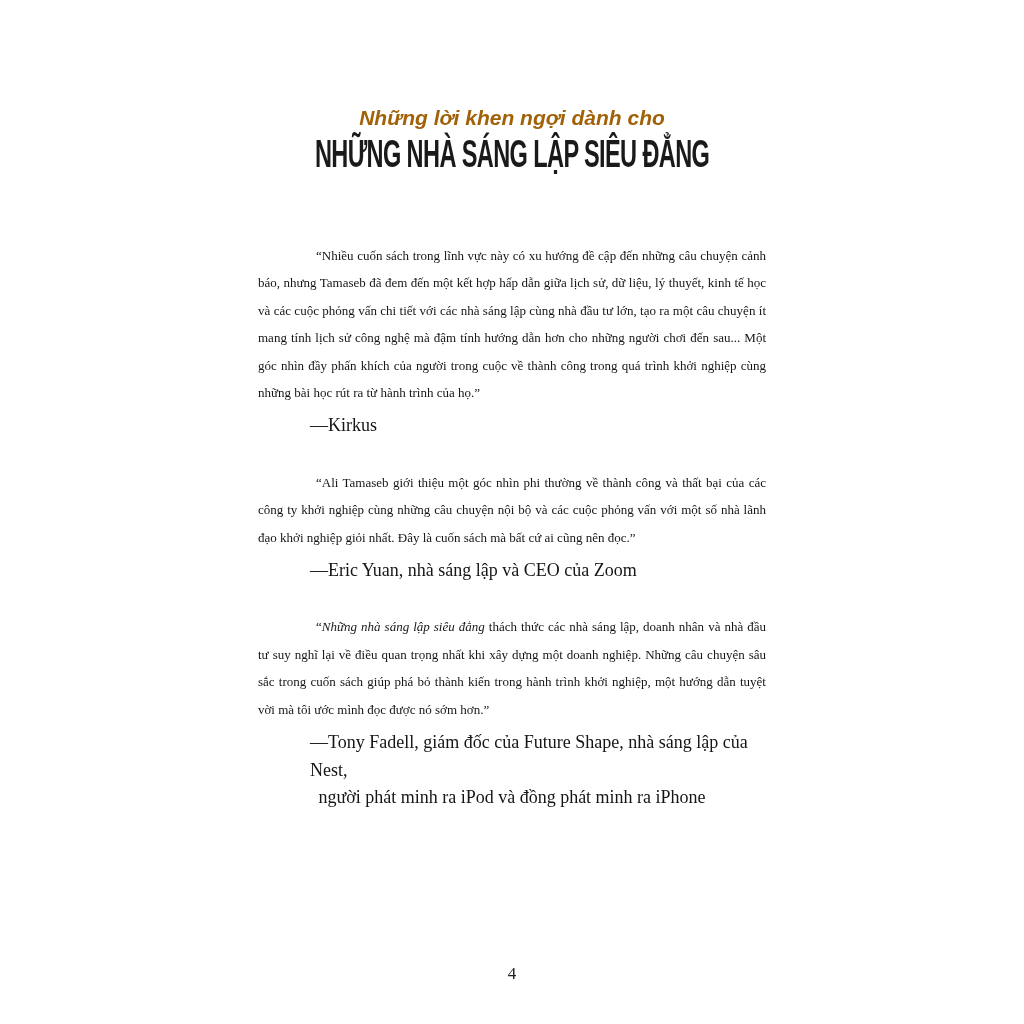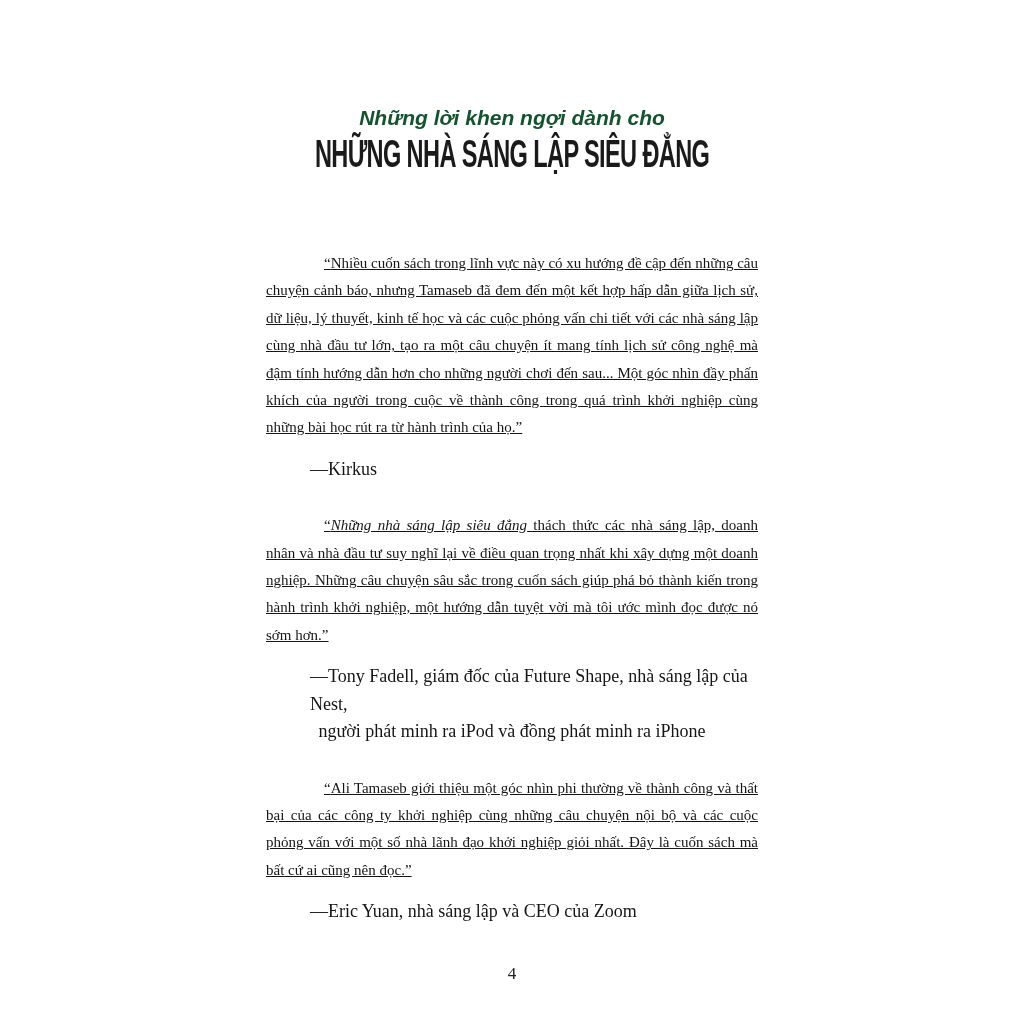--- a/index.html
+++ b/index.html
@@ -26,21 +26,21 @@
     left: 0;
     width: 100%;
     text-align: center;
   }
   .kicker {
     font-family: "Liberation Sans", sans-serif;
     font-style: italic;
     font-weight: 700;
     font-size: 21px;
     line-height: 24px;
-    color: #14532d;
+    color: #a16207;
   }
   .title-wrap {
     margin-top: 4px;
     text-align: center;
   }
   .title {
     display: inline-block;
     font-family: "Liberation Sans", sans-serif;
     font-weight: 700;
     font-size: 38px;
@@ -54,26 +54,25 @@
   .content {
     position: absolute;
     left: 252px;
     top: 236px;
     width: 520px;
   }
   .quote-block {
     margin-bottom: 29px;
   }
   .quote {
-    margin: 14px;
-    font-size: 15px;
+    margin: 6px;
+    font-size: 13px;
     line-height: 27.4px;
     text-align: justify;
     text-indent: 58px;
-    text-decoration: underline;
   }
   .quote em {
     font-style: italic;
   }
   .attribution {
     margin: 0 0 0 58px;
     font-size: 18px;
     line-height: 27.4px;
   }
   .attribution strong {
@@ -108,27 +107,27 @@
   </div>
 
   <div class="content">
 
     <div class="quote-block">
       <p class="quote"><span>“</span><em></em><span>Nhiều cuốn sách trong lĩnh vực này có xu hướng đề cập đến những câu chuyện cảnh báo, nhưng Tamaseb đã đem đến một kết hợp hấp dẫn giữa lịch sử, dữ liệu, lý thuyết, kinh tế học và các cuộc phỏng vấn chi tiết với các nhà sáng lập cùng nhà đầu tư lớn, tạo ra một câu chuyện ít mang tính lịch sử công nghệ mà đậm tính hướng dẫn hơn cho những người chơi đến sau... Một góc nhìn đầy phấn khích của người trong cuộc về thành công trong quá trình khởi nghiệp cùng những bài học rút ra từ hành trình của họ.”</span></p>
       <p class="attribution"><strong>—Kirkus</strong><span></span></p>
     </div>
 
     <div class="quote-block">
+      <p class="quote"><span>“</span><em></em><span>Ali Tamaseb giới thiệu một góc nhìn phi thường về thành công và thất bại của các công ty khởi nghiệp cùng những câu chuyện nội bộ và các cuộc phỏng vấn với một số nhà lãnh đạo khởi nghiệp giỏi nhất. Đây là cuốn sách mà bất cứ ai cũng nên đọc.”</span></p>
+      <p class="attribution"><strong>—Eric Yuan</strong><span>, nhà sáng lập và CEO của Zoom</span></p>
+    </div>
+
+    <div class="quote-block">
       <p class="quote"><span>“</span><em>Những nhà sáng lập siêu đẳng</em><span> thách thức các nhà sáng lập, doanh nhân và nhà đầu tư suy nghĩ lại về điều quan trọng nhất khi xây dựng một doanh nghiệp. Những câu chuyện sâu sắc trong cuốn sách giúp phá bỏ thành kiến trong hành trình khởi nghiệp, một hướng dẫn tuyệt vời mà tôi ước mình đọc được nó sớm hơn.”</span></p>
       <p class="attribution"><strong>—Tony Fadell</strong><span>, giám đốc của Future Shape, nhà sáng lập của Nest,</span></p>
       <p class="attribution2">người phát minh ra iPod và đồng phát minh ra iPhone</p>
-    </div>
-
-    <div class="quote-block">
-      <p class="quote"><span>“</span><em></em><span>Ali Tamaseb giới thiệu một góc nhìn phi thường về thành công và thất bại của các công ty khởi nghiệp cùng những câu chuyện nội bộ và các cuộc phỏng vấn với một số nhà lãnh đạo khởi nghiệp giỏi nhất. Đây là cuốn sách mà bất cứ ai cũng nên đọc.”</span></p>
-      <p class="attribution"><strong>—Eric Yuan</strong><span>, nhà sáng lập và CEO của Zoom</span></p>
     </div>
 
   </div>
 
   <div class="page-number">4</div>
 
 </div>
 
 </body></html>

